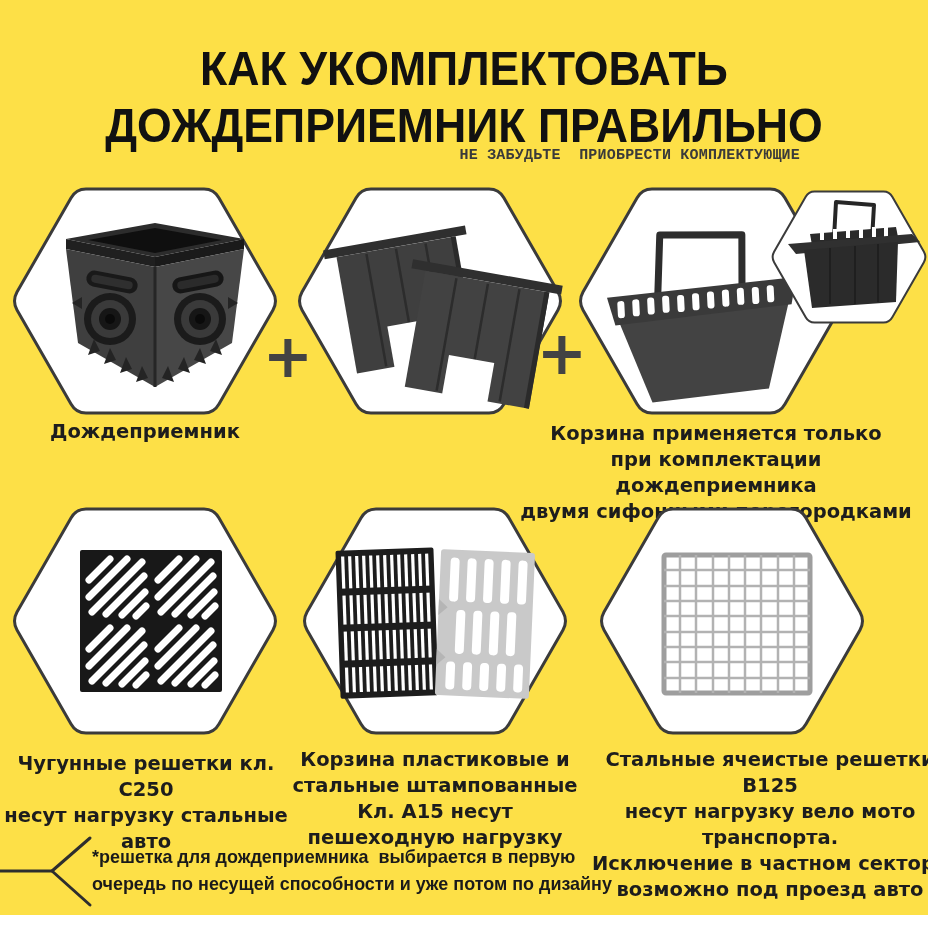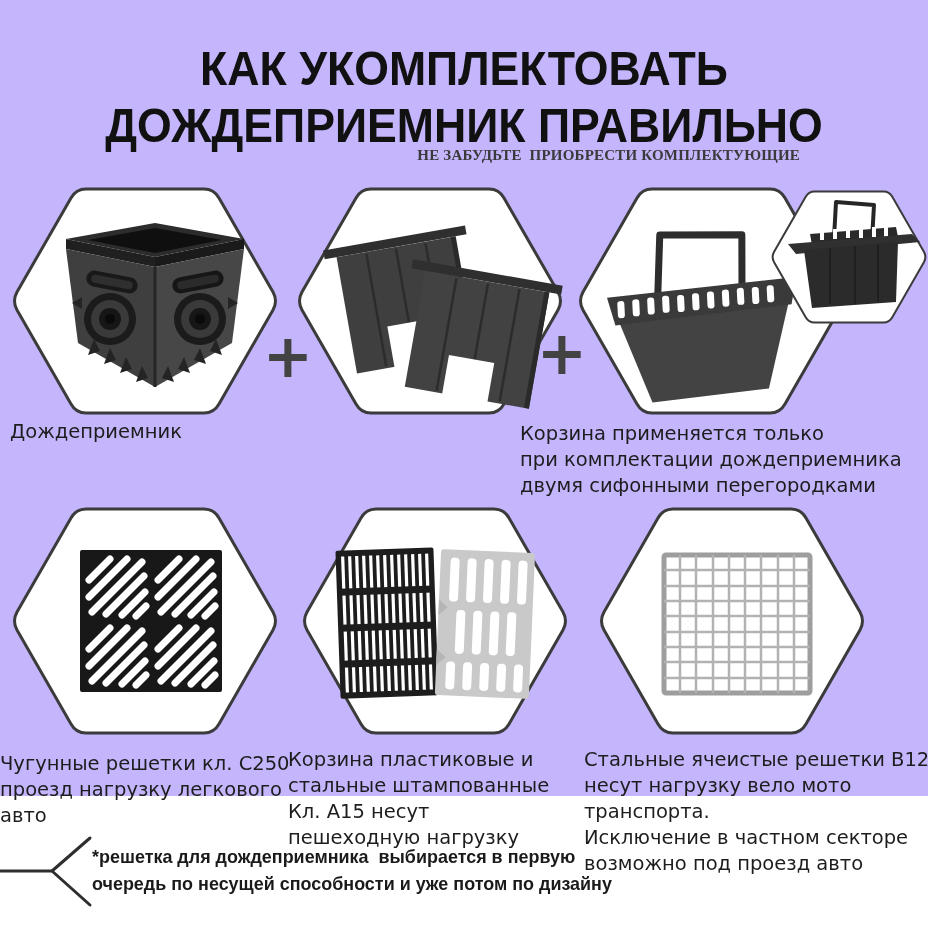--- a/index.html
+++ b/index.html
@@ -2,40 +2,40 @@
 <html style="--c-outline: #3b3b3b; --c-product-dark: #3f3f3f; --c-product-black: #1c1c1c; --c-steel-light: #c9c9c9; --c-mesh-gray: #b2b2b2; --c-text: #1d1d1d; --c-plus: #434343;"><head>
 <meta charset="utf-8">
 <style>
   :root{
     --c-outline:#3b3b3b; --c-product-dark:#3f3f3f; --c-product-black:#1c1c1c;
     --c-steel-light:#c9c9c9; --c-mesh-gray:#b2b2b2; --c-text:#1d1d1d; --c-plus:#434343;
   }
   *{margin:0;padding:0;box-sizing:border-box}
   html,body{width:928px;height:928px;background:#fff;overflow:hidden}
   body{font-family:"DejaVu Sans","Liberation Sans",sans-serif;color:var(--c-text)}
-  .stage{position:relative;width:928px;height:796px;background:#c4b5fd}
+  .stage{position:relative;width:928px;height:915px;background:#fde047}
 
   
   .title{position:absolute;left:0;top:40px;width:928px;text-align:center;
     font-family:"Liberation Sans",sans-serif;font-weight:700;font-size:48px;line-height:57px;
     color:#111;transform:scaleX(.93);transform-origin:center;letter-spacing:0}
   .subtitle{position:absolute;top:147px;right:128px;
-    font-family:Liberation Serif, serif;font-weight:700;font-size:15px;color:#3a3a3a;
+    font-family:Liberation Mono, monospace;font-weight:700;font-size:15px;color:#3a3a3a;
     white-space:pre-wrap;letter-spacing:.2px}
 
   
   .cell{position:absolute}
   .hexline{stroke:var(--c-outline);stroke-width:3;fill:#fff}
   .hexline-thin{stroke:var(--c-outline);stroke-width:2;fill:#fff}
 
   .plus{position:absolute;width:48px;height:52px;display:flex;align-items:center;justify-content:center;
     font-size:60px;font-weight:700;color:var(--c-plus);z-index:6;line-height:1}
 
-  .caption{position:absolute;text-align:left;white-space:pre-line;
-    font-size:19.5px;line-height:26px;font-weight:400;color:var(--c-text)}
+  .caption{position:absolute;text-align:center;white-space:pre-line;
+    font-size:19.5px;line-height:26px;font-weight:700;color:var(--c-text)}
 
   
   .footnote-text{position:absolute;left:92px;top:843px;width:600px;
     font-family:"Liberation Sans",sans-serif;font-weight:700;font-size:18.5px;line-height:27px;
     color:#1a1a1a;white-space:pre-wrap;transform:scaleX(.97);transform-origin:left}
 
   
   .f-dark{fill:var(--c-product-dark)}
   .f-steel{fill:var(--c-steel-light)}
   .s-mesh{stroke:var(--c-mesh-gray)}
@@ -257,21 +257,21 @@
           <path d="M68,111 H214"></path>
         <path d="M68,127 H214"></path>
           <path d="M68,142 H214"></path>
           <path d="M68,157 H214"></path>
           <path d="M68,173 H214"></path>
       </g>
     </g>
   </svg>
 
   <div class="caption" style="left:0px;top:751px;width:292px">Чугунные решетки кл. С250
-проезд нагрузку легкового авто</div>
+несут нагрузку стальные авто</div>
   <div class="caption" style="left:288px;top:747px;width:294px">Корзина пластиковые и
 стальные штампованные
 Кл. А15 несут
 пешеходную нагрузку</div>
   <div class="caption" style="left:584px;top:747px;width:372px">Стальные ячеистые решетки В125
 несут нагрузку вело мото транспорта.
 Исключение в частном секторе
 возможно под проезд авто</div>
 
   <svg class="cell" style="left:0;top:833px" width="660" height="84" viewBox="0 0 660 84">

